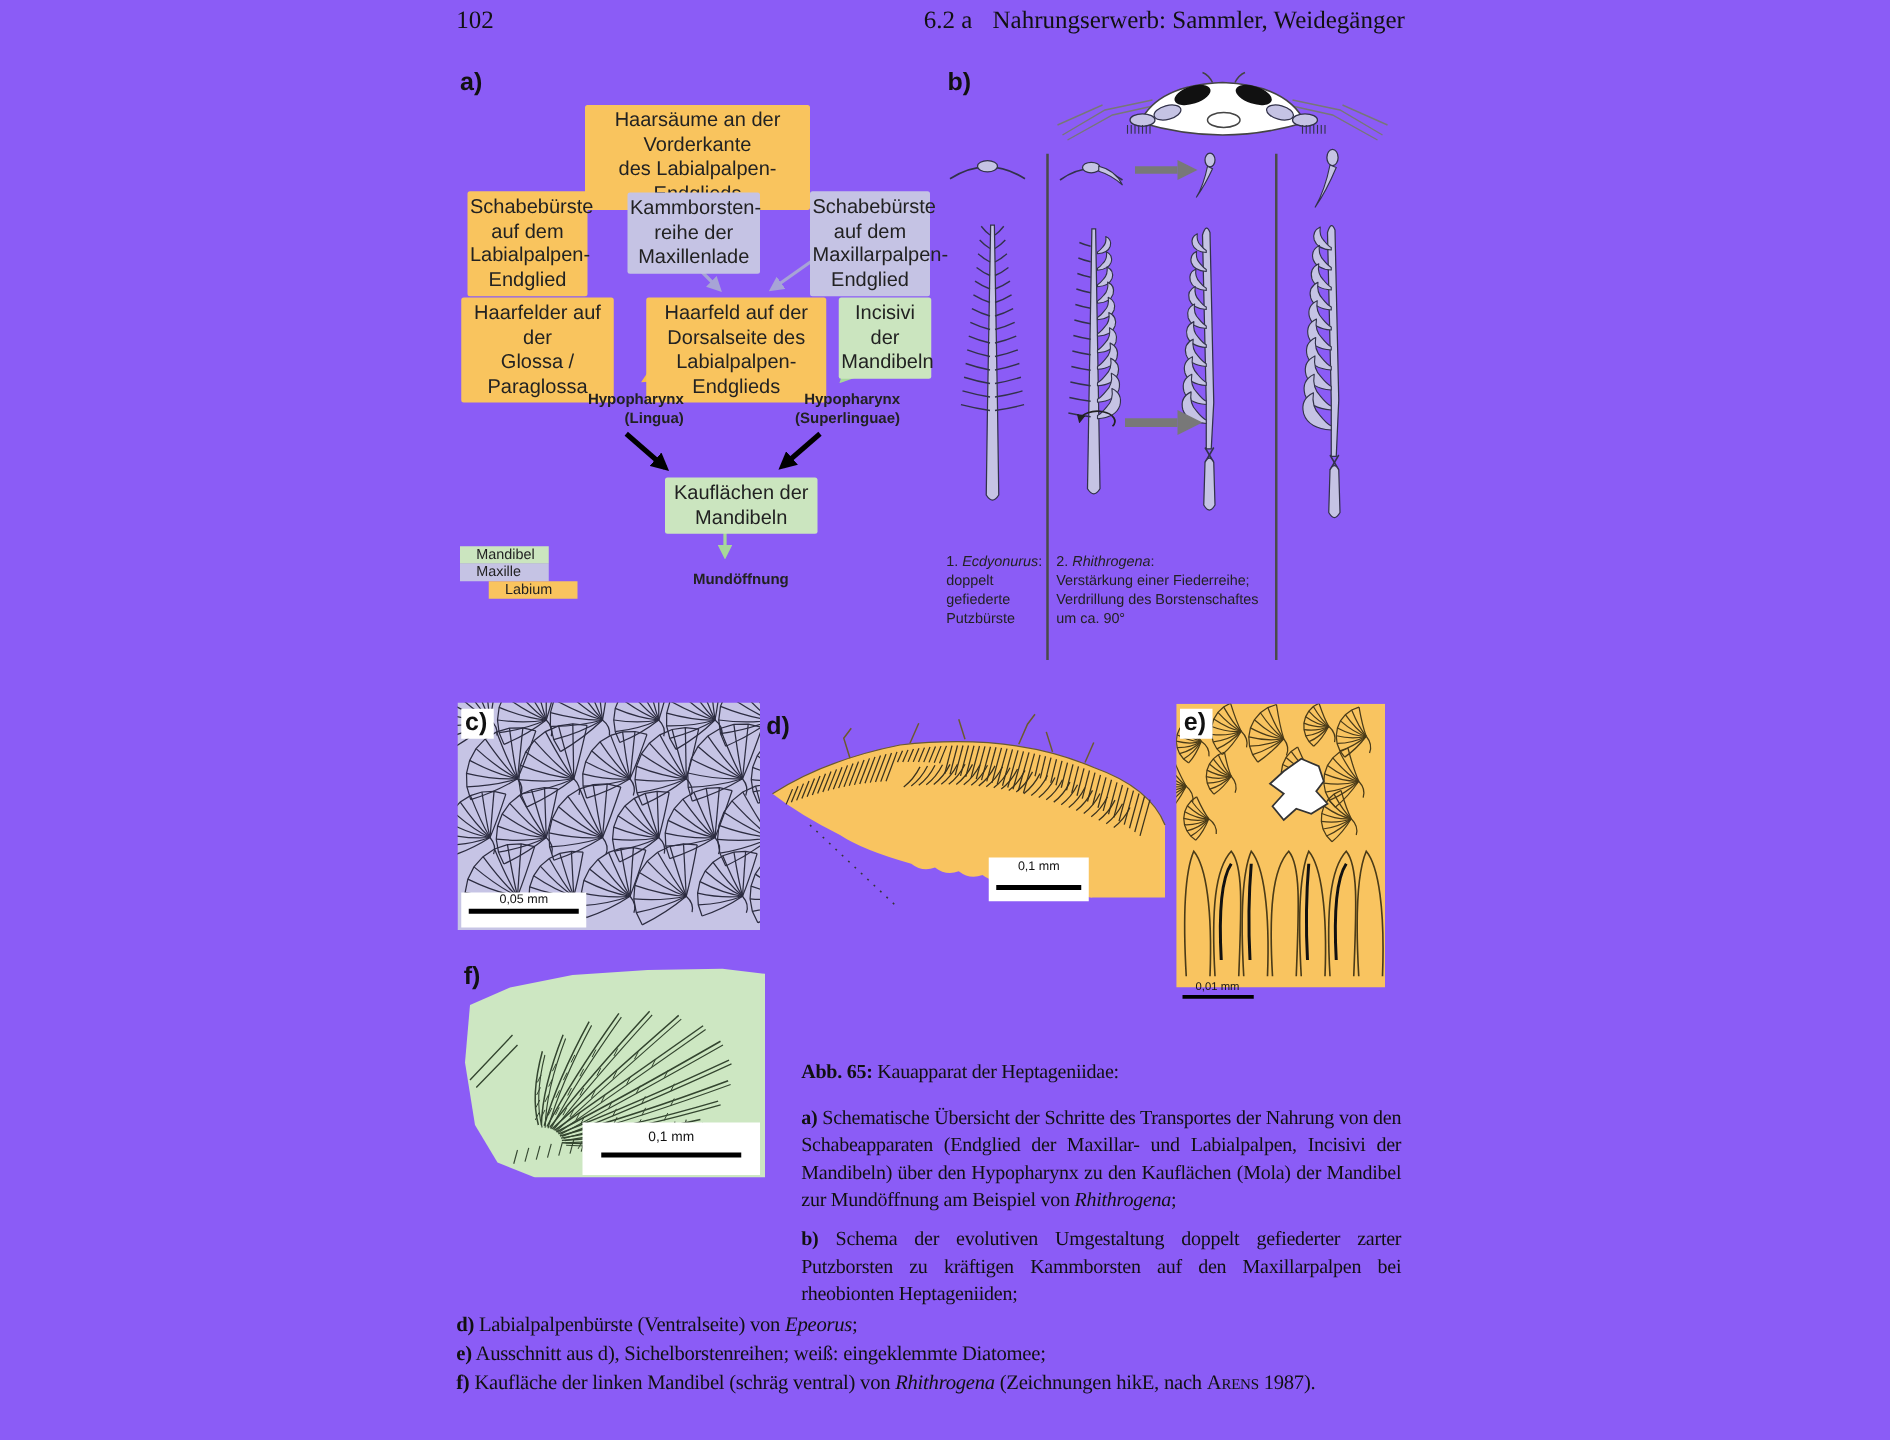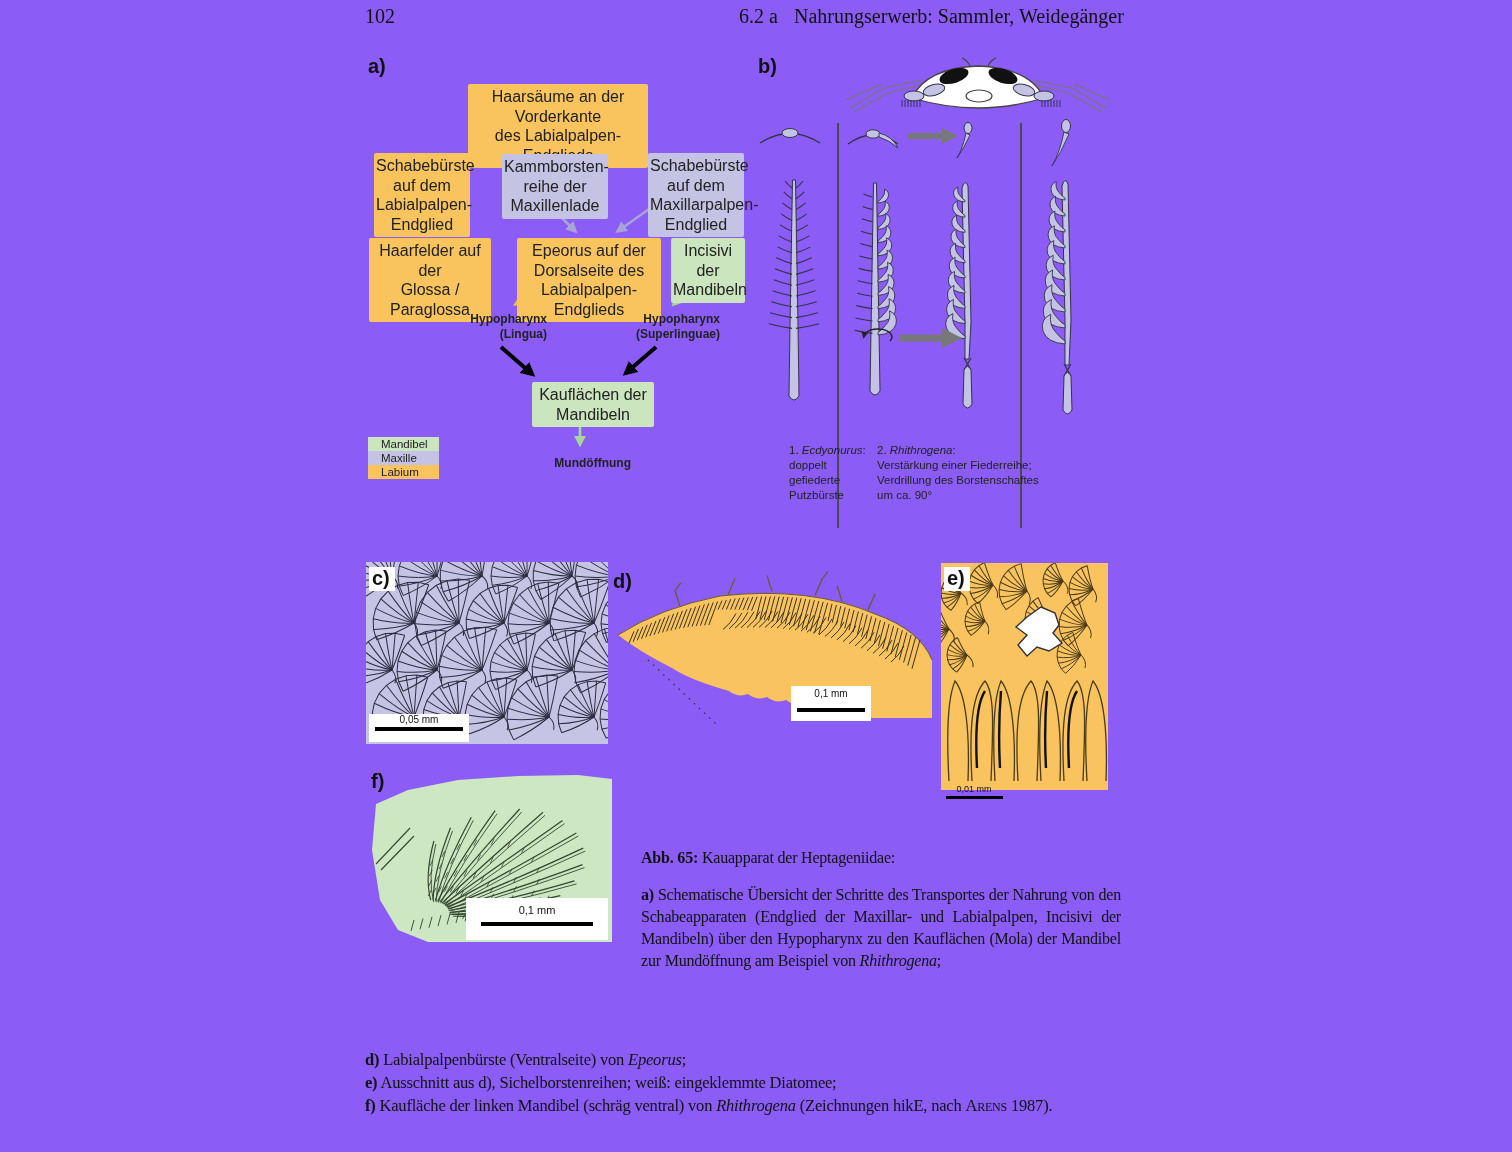--- a/index.html
+++ b/index.html
@@ -7,21 +7,21 @@
           font-family:"Liberation Sans",sans-serif;color:#222;}
   .serif{font-family:"Liberation Serif",serif;color:#111;}
   .abs{position:absolute;}
   .pre{white-space:pre-line;}
   .fbox{position:absolute;font-size:16px;line-height:1.22;text-align:center;
         padding:3px 2px;color:#222;border-radius:2px;}
   .ftext{position:absolute;font-size:12px;line-height:1.22;text-align:right;color:#222;font-weight:bold;}
   .plabel{font-size:20px;font-weight:bold;color:#111;line-height:1;}
   .whitebox{background:#fff;padding:1px 5px 3px 3px;}
   .legend-row{width:58px;height:14px;font-size:11.5px;line-height:14px;padding-left:13px;color:#222;}
-  .bcap{position:absolute;font-size:11.5px;line-height:1.3;color:#222;margin-left:32px;}
+  .bcap{position:absolute;font-size:11.5px;line-height:1.3;color:#222;}
   .bcap .sp{font-style:italic;}
   .scalebox{position:absolute;background:#fff;text-align:center;}
   .scalebox .lbl{font-size:10px;color:#111;line-height:12px;}
   .scalebox .bar{background:#000;margin:1px auto 0 auto;}
   .cap{position:absolute;font-size:16px;line-height:22px;width:480px;}
   .cap p{margin:0;text-align:justify;letter-spacing:-0.2px;}
   .fn{font-size:16.5px;line-height:23px;letter-spacing:-0.2px;}
   .b{font-weight:bold;}
   .i{font-style:italic;}
   .sc{font-variant:small-caps;}
@@ -73,37 +73,37 @@
 Endglied</div>
   <div class="fbox pre" style="left:502px;top:154px;width:102px;background:#c5c3e4;">Kammborsten-
 reihe der
 Maxillenlade</div>
   <div class="fbox pre" style="left:648px;top:153px;width:92px;background:#c5c3e4;">Schabebürste
 auf dem
 Maxillarpalpen-
 Endglied</div>
   <div class="fbox pre" style="left:369px;top:238px;width:118px;background:#f9c45e;">Haarfelder auf der
 Glossa / Paraglossa</div>
-  <div class="fbox pre" style="left:517px;top:238px;width:140px;background:#f9c45e;">Epeorus auf der
+  <div class="fbox pre" style="left:517px;top:238px;width:140px;background:#f9c45e;">Haarfeld auf der
 Dorsalseite des
 Labialpalpen-Endglieds</div>
   <div class="fbox pre" style="left:671px;top:238px;width:70px;background:#cbe5bf;">Incisivi der
 Mandibeln</div>
   <div class="ftext pre" style="left:447px;top:312px;width:100px;">Hypopharynx
 (Lingua)</div>
   <div class="ftext pre" style="left:616px;top:312px;width:104px;">Hypopharynx
 (Superlinguae)</div>
   <div class="fbox pre" style="left:532px;top:382px;width:118px;background:#cbe5bf;">Kauflächen der
 Mandibeln</div>
   <div class="ftext" style="left:531px;top:456px;width:100px;">Mundöffnung</div>
 
   <div class="abs" style="left:368px;top:437px;">
     <div class="legend-row" style="background:#cbe5bf;">Mandibel</div>
     <div class="legend-row" style="background:#c5c3e4;">Maxille</div>
-    <div class="legend-row" style="background:#f9c45e;">Labium</div>
+    <div class="legend-row" style="background:#f9c45e;margin-left:23px;">Labium</div>
   </div>
 
   <div class="abs plabel" style="left:758px;top:56px;">b)</div>
 
   <svg id="headsvg" class="abs" style="left:842px;top:56px;" width="272" height="64" viewBox="0 0 272 64">
       <path d="M8,52 L42,32 L80,24" fill="none" stroke="#777" stroke-width="1.1"></path>
       <path d="M12,56 L48,36 L84,28" fill="none" stroke="#777" stroke-width="1.1"></path>
       <path d="M4,44 L40,28" fill="none" stroke="#777" stroke-width="1.1"></path>
       <path d="M264,52 L230,32 L192,24" fill="none" stroke="#777" stroke-width="1.1"></path>
       <path d="M260,56 L224,36 L188,28" fill="none" stroke="#777" stroke-width="1.1"></path>
@@ -993,20 +993,23 @@
     <div class="lbl" style="font-size:11px;margin-top:6px;">0,1 mm</div>
     <div class="bar" style="width:112px;height:4px;margin-top:6px;"></div>
   </div>
 
   <div class="cap serif" style="left:641px;top:847px;">
     <p><span class="b">Abb. 65:</span><span> Kauapparat der Heptageniidae:</span></p>
   </div>
   <div class="cap serif" style="left:641px;top:884px;">
     <p><span class="b">a)</span><span> Schematische Übersicht der Schritte des Transportes der Nahrung von den Schabeapparaten (Endglied der Maxillar- und Labialpalpen, Incisivi der Mandibeln) über den Hypopharynx zu den Kauflächen (Mola) der Mandibel zur Mundöffnung am Beispiel von </span><span class="i">Rhithrogena</span><span>;</span></p>
   </div>
+  <div class="cap serif" style="left:641px;top:981px;">
+    <p><span class="b">b)</span><span> Schema der evolutiven Umgestaltung doppelt gefiederter zarter Putzborsten zu kräftigen Kammborsten auf den Maxillarpalpen bei rheobionten Heptageniiden;</span></p>
+  </div>
 
   <div class="abs serif fn" style="left:365px;top:1048px;width:790px;">
     <div><span class="b">d)</span><span> Labialpalpenbürste (Ventralseite) von </span><span class="i">Epeorus</span><span>;</span></div>
     <div><span class="b">e)</span><span> Ausschnitt aus d), Sichelborstenreihen; weiß: eingeklemmte Diatomee;</span></div>
     <div><span class="b">f)</span><span> Kaufläche der linken Mandibel (schräg ventral) von </span><span class="i">Rhithrogena</span><span> (Zeichnungen hikE, nach </span><span class="sc">Arens</span><span> 1987).</span></div>
   </div>
 
 </div>
 
 </body></html>

